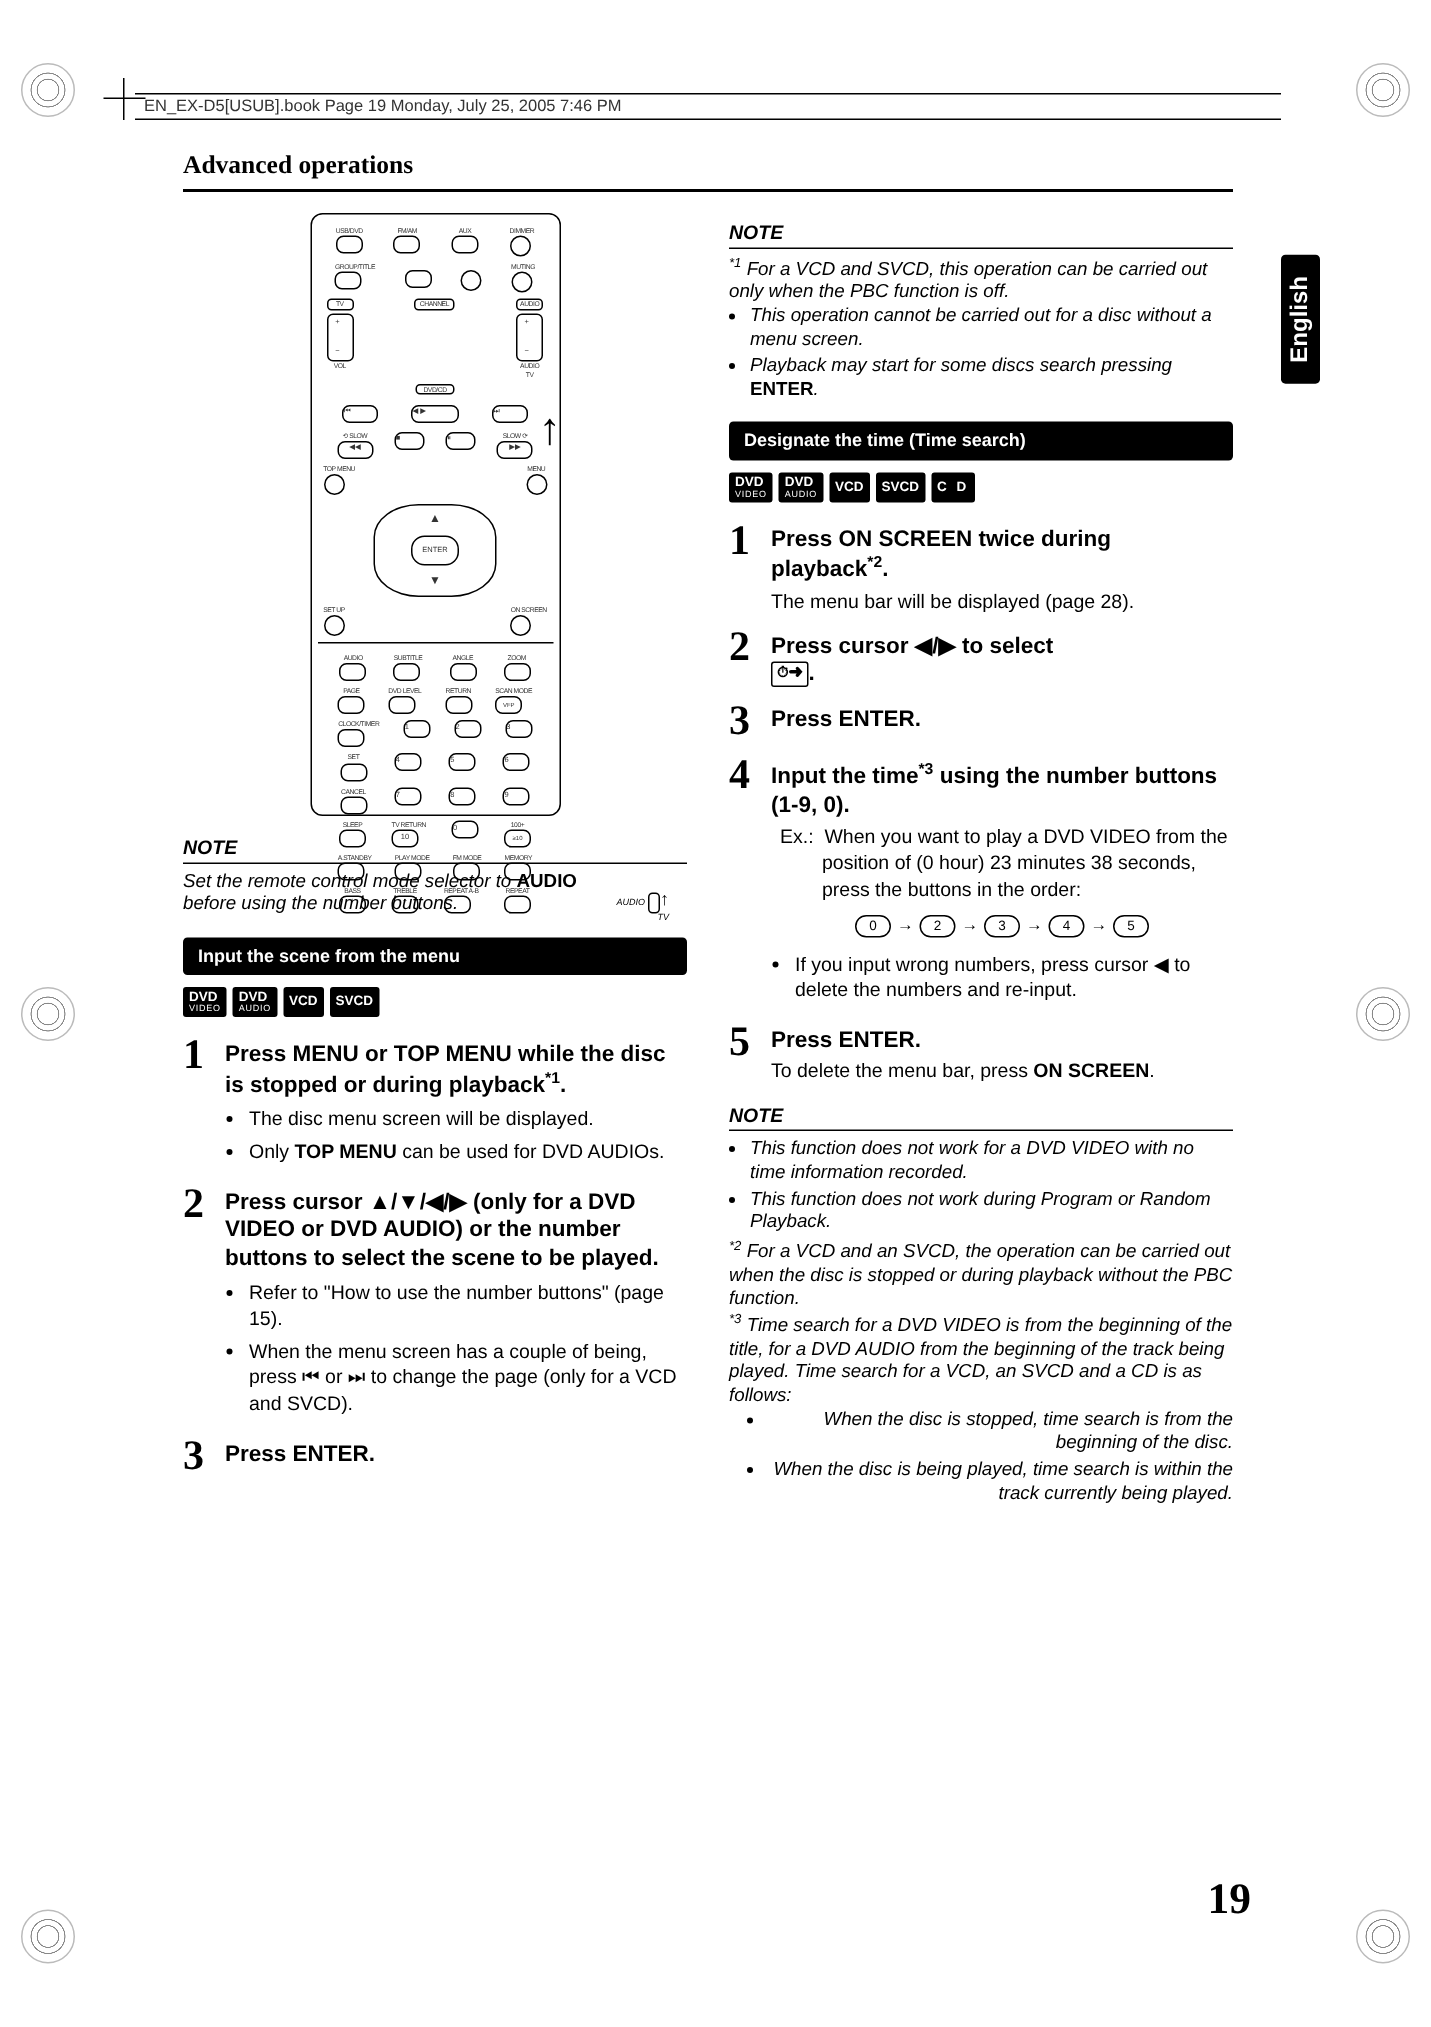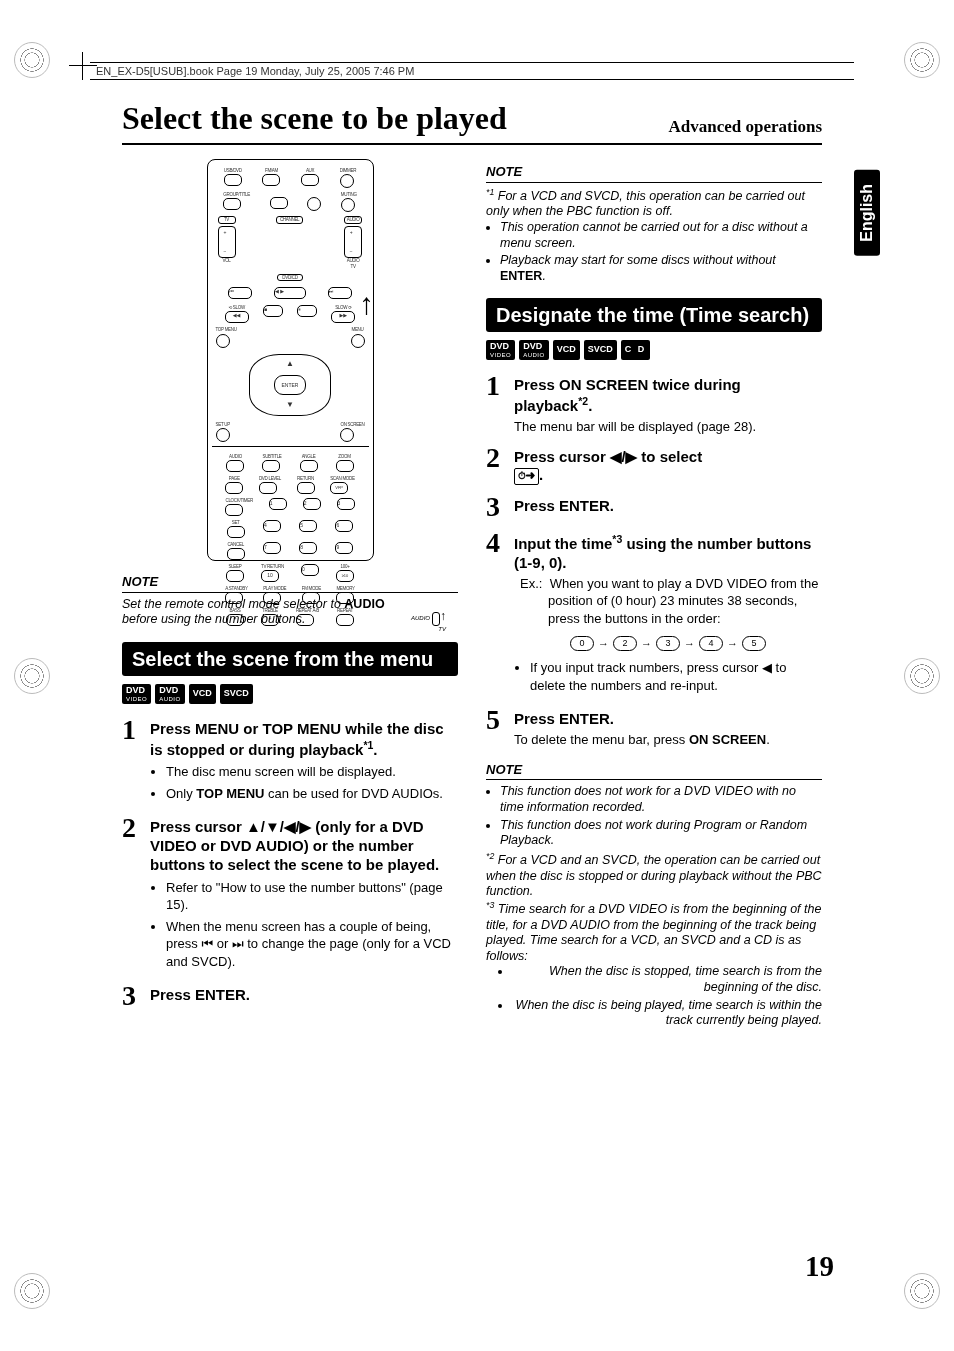--- a/index.html
+++ b/index.html
@@ -128,21 +128,21 @@
     font-style: italic;
     font-size: 12.5px;
     line-height:1.25;
   }
   .note-txt ul { margin:0; padding-left: 14px;}
   .note-txt li { margin-bottom: 2px;}
   .section-box {
     background: #000;
     color: #fff;
     font-weight: bold;
-    font-size: 20px;
+    font-size: 12px;
     padding: 6px 10px;
     margin: 14px 0 8px;
     border-radius: 3px;
     line-height: 1.1;
   }
   .format-chips {
     display: flex;
     gap: 4px;
     margin-bottom: 12px;
   }
@@ -243,21 +243,20 @@
   <div class="crop-mark ml"></div>
   <div class="crop-mark mr"></div>
 
   <div class="header-cross"></div>
   <div class="header-line">EN_EX-D5[USUB].book  Page 19  Monday, July 25, 2005  7:46 PM</div>
 
   <div class="lang-tab">English</div>
 
   <div class="content">
     <div class="title-row">
-      <div class="main-title">Select the scene to be played</div>
       <div class="subtitle">Advanced operations</div>
     </div>
 
     <div class="columns">
 
       <div class="col" style="position:relative;">
         <div class="remote">
           <div class="row" style="padding:4px 6px 0;">
             <div style="text-align:center;">
                 <div class="lbl">USB/DVD</div>
@@ -478,21 +477,21 @@
         <div class="note-hd">NOTE</div>
         <div class="note-rule"></div>
         <div class="note-txt" style="position:relative; padding-right:50px;">
           <span>Set the remote control mode selector to </span><b style="font-style:normal;">AUDIO</b><span> before using the number buttons.</span>
           <span class="audio-switch">
             <span>AUDIO</span><span class="sw"></span><span style="font-size:12px;">↑</span><br>
             <span>TV</span>
           </span>
         </div>
 
-        <div class="section-box">Select the scene from the menu</div>
+        <div class="section-box">Input the scene from the menu</div>
         <div class="format-chips">
           <span class="chip">DVD<span class="sub">VIDEO</span></span>
           <span class="chip">DVD<span class="sub">AUDIO</span></span>
           <span class="chip" style="padding-top:5px;">VCD</span>
           <span class="chip" style="padding-top:5px;">SVCD</span>
         </div>
 
         <div class="step">
           <div class="step-num">1</div>
           <div class="step-body">
@@ -523,21 +522,21 @@
         </div>
       </div>
 
       <div class="col">
         <div class="note-hd">NOTE</div>
         <div class="note-rule"></div>
         <div class="note-txt">
           <div><sup>*1</sup> <span>For a VCD and SVCD, this operation can be carried out only when the PBC function is off.</span></div>
           <ul>
             <li>This operation cannot be carried out for a disc without a menu screen.</li>
-            <li><span>Playback may start for some discs without without </span><b style="font-style:normal;">ENTER</b><span>.</span></li>
+            <li><span>Playback may start for some discs search pressing </span><b style="font-style:normal;">ENTER</b><span>.</span></li>
           </ul>
         </div>
 
         <div class="section-box">Designate the time (Time search)</div>
         <div class="format-chips">
           <span class="chip">DVD<span class="sub">VIDEO</span></span>
           <span class="chip">DVD<span class="sub">AUDIO</span></span>
           <span class="chip" style="padding-top:5px;">VCD</span>
           <span class="chip" style="padding-top:5px;">SVCD</span>
           <span class="chip" style="padding-top:5px;letter-spacing:2px;">C D</span>
@@ -567,21 +566,21 @@
 
         <div class="step">
           <div class="step-num">4</div>
           <div class="step-body">
             <div class="step-title"><span>Input the time</span><sup>*3</sup><span> using the number buttons (1-9, 0).</span></div>
             <div class="ex-indent"><span class="ex-label">Ex.:</span>&nbsp;&nbsp;<span>When you want to play a DVD VIDEO from the position of (0 hour) 23 minutes 38 seconds, press the buttons in the order:</span></div>
             <div class="btn-seq">
               <span class="seq-btn">0</span><span class="seq-arrow">→</span><span class="seq-btn">2</span><span class="seq-arrow">→</span><span class="seq-btn">3</span><span class="seq-arrow">→</span><span class="seq-btn">4</span><span class="seq-arrow">→</span><span class="seq-btn">5</span>
             </div>
             <ul>
-                <li>If you input track numbers, press cursor ◀ to delete the numbers and re-input.</li>
+                <li>If you input wrong numbers, press cursor ◀ to delete the numbers and re-input.</li>
               </ul>
           </div>
         </div>
 
         <div class="step">
           <div class="step-num">5</div>
           <div class="step-body">
             <div class="step-title">Press ENTER.</div>
             <div class="step-plain"><span>To delete the menu bar, press </span><b>ON SCREEN</b><span>.</span></div>
           </div>

